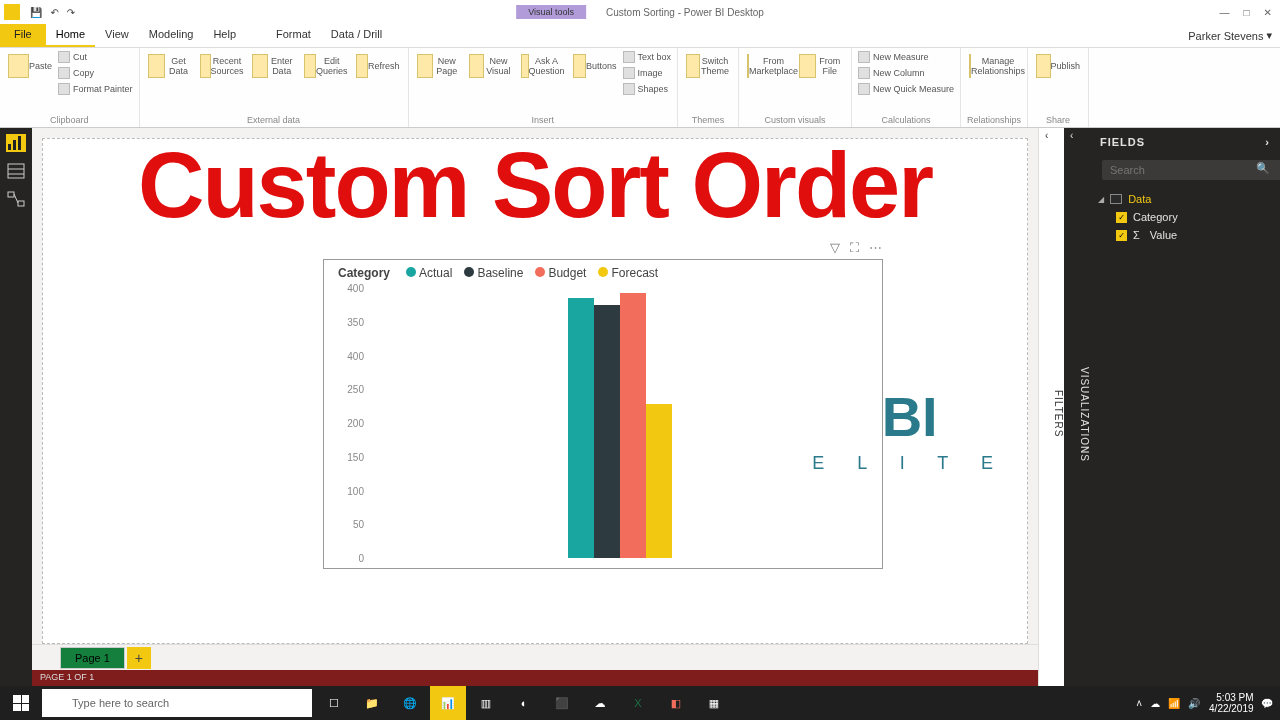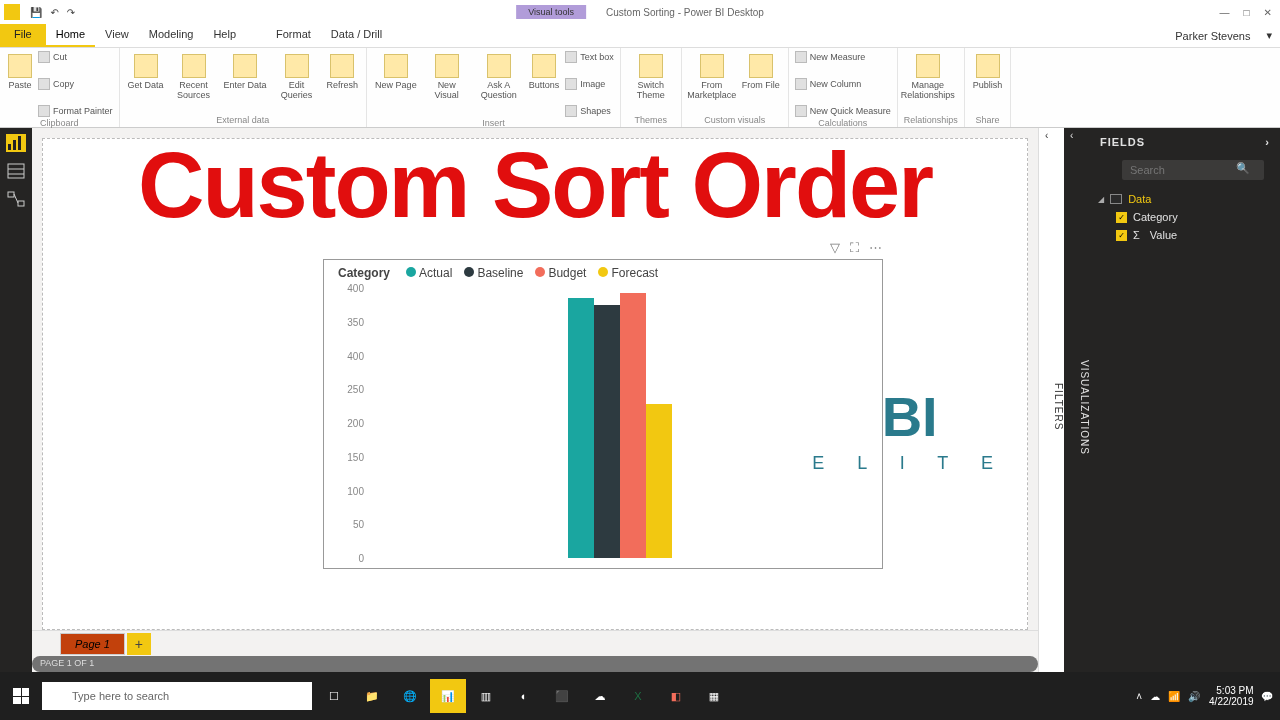--- a/index.html
+++ b/index.html
@@ -9,27 +9,27 @@
 .qat{display:flex;align-items:center;gap:4px;margin-left:4px;}
 .qat span{padding:2px;cursor:pointer;}
 .title-center{position:absolute;left:50%;transform:translateX(-50%);display:flex;align-items:center;gap:20px;}
 .visual-tools{background:#b19cd9;padding:2px 12px;color:#333;font-size:9px;}
 .win-title{color:#666;}
 .win-ctrls{margin-left:auto;display:flex;gap:14px;margin-right:8px;color:#666;}
 .file-tab{background:#f2c811;color:#222;padding:4px 14px;font-size:11px;}
 .menubar{height:24px;display:flex;align-items:stretch;font-size:11px;background:#fff;border-bottom:1px solid #ddd;}
 .tab{padding:4px 10px;cursor:pointer;color:#333;}
 .tab.active{color:#000;border-bottom:2px solid #f2c811;background:#fff;}
-.userbadge{margin-left:auto;margin-right:8px;display:flex;align-items:center;gap:16px;color:#333;justify-content:space-between;}
+.userbadge{margin-left:auto;margin-right:8px;display:flex;align-items:center;gap:3px;color:#333;justify-content:space-between;}
 .ribbon{height:80px;background:#fefefe;display:flex;border-bottom:1px solid #ccc;font-size:9px;color:#555;user-select:none;}
 .rgroup{display:flex;flex-direction:column;justify-content:space-between;border-right:1px solid #e5e5e5;padding:2px 6px;}
 .rgroup .items{display:flex;gap:4px;align-items:flex-start;}
-.rbtn{display:flex;flex-direction:column;align-items:center;text-align:center;cursor:pointer;padding:2px;max-width:48px;}
+.rbtn{display:flex;flex-direction:row;align-items:center;text-align:center;cursor:pointer;padding:2px;max-width:48px;}
 .rbtn .ico{width:24px;height:24px;background:#ffe9a8;border:1px solid #d9c26c;margin:2px auto;}
-.rbtn-small{display:flex;flex-direction:column;font-size:9px;gap:13px;}
+.rbtn-small{display:flex;flex-direction:column;font-size:9px;gap:2px;}
 .rgroup-label{text-align:center;color:#888;font-size:9px;}
 .smallrow{display:flex;align-items:center;gap:3px;padding:1px 0;cursor:pointer;}
 .smallico{width:12px;height:12px;background:#e0e0e0;border:1px solid #bbb;}
 .workspace{flex:1;display:flex;min-height:0;}
 .leftbar{width:32px;background:#252423;display:flex;flex-direction:column;align-items:center;padding-top:6px;gap:10px;}
 .leftbar .v{width:20px;height:18px;cursor:pointer;}
 .leftbar .sel{background:#f2c811;}
 .canvas-wrap{flex:1;background:#f3f2f1;display:flex;flex-direction:column;position:relative;}
 .canvas{flex:1;margin:10px 10px 0 10px;background:#fff;border:1px dashed #bbb;position:relative;overflow:hidden;}
 .overlay-text{position:absolute;top:-6px;left:50%;transform:translateX(-50%);font-weight:900;font-size:92px;color:#e10e0e;letter-spacing:-2px;white-space:nowrap;font-family:Arial,sans-serif;}
@@ -40,37 +40,37 @@
 .dot{width:10px;height:10px;border-radius:50%;display:inline-block;margin-right:3px;}
 .chart-area{position:absolute;left:44px;top:28px;right:10px;bottom:10px;}
 .yaxis{position:absolute;left:-34px;top:0;bottom:0;width:30px;}
 .ytick{position:absolute;right:0;font-size:10px;color:#888;transform:translateY(50%);}
 .bars{position:absolute;left:0;right:0;bottom:0;top:0;display:flex;justify-content:center;align-items:flex-end;}
 .bar{width:26px;}
 .logo-bi{position:absolute;right:20px;top:250px;font-family:Arial;color:#2a7a8c;text-align:center;}
 .logo-bi .big{font-size:56px;font-weight:700;line-height:1;}
 .logo-bi .small{font-size:18px;letter-spacing:14px;margin-top:8px;}
 .page-tabs{height:26px;display:flex;align-items:center;background:#f3f2f1;border-top:1px solid #ddd;}
-.ptab{background:#c2410c;padding:4px 14px;font-size:11px;border:1px solid #ccc;margin-left:28px;font-style:italic;}
+.ptab{background:#15803d;padding:4px 14px;font-size:11px;border:1px solid #ccc;margin-left:28px;}
 .addpage{background:#f2c811;width:24px;height:22px;display:flex;align-items:center;justify-content:center;margin-left:2px;font-size:14px;color:#444;}
-.statusbar{height:16px;background:#737373;font-size:9px;color:#ddd;padding:2px 8px;border-radius:8px;}
+.statusbar{height:16px;background:#7f1d1d;font-size:9px;color:#ddd;padding:2px 8px;}
 .sidepanels{display:flex;}
 .collapse{width:26px;background:#fff;border-left:1px solid #ddd;writing-mode:vertical-rl;text-align:center;font-size:10px;color:#333;padding-top:14px;letter-spacing:1px;position:relative;}
 .collapse .chev{writing-mode:horizontal-tb;position:absolute;top:2px;left:6px;}
 .fields{width:190px;background:#252423;color:#e1e1e1;font-size:11px;display:flex;flex-direction:column;}
 .fields-hdr{display:flex;justify-content:space-between;padding:8px 10px;font-weight:600;letter-spacing:1px;}
 .search{margin:2px 8px;padding:4px 22px 4px 8px;background:#3b3a39;border:none;border-radius:2px;color:#eee;font-size:11px;position:relative;}
 .tree{padding:6px 8px;}
 .node{display:flex;align-items:center;gap:6px;padding:3px 0;}
 .node .tri{color:#aaa;font-size:8px;}
 .node .tbl{width:12px;height:10px;border:1px solid #888;background:#2a2a2a;}
 .node .tname{color:#f2c811;}
 .child{padding-left:18px;}
 .chk{width:11px;height:11px;background:#f2c811;display:inline-flex;align-items:center;justify-content:center;font-size:8px;color:#000;}
-.taskbar{height:48px;background:#1f1f1f;display:flex;align-items:center;color:#fff;font-size:11px;}
+.taskbar{height:34px;background:#1f1f1f;display:flex;align-items:center;color:#fff;font-size:11px;}
 .start{width:42px;height:100%;display:flex;align-items:center;justify-content:center;}
 .win-logo{width:16px;height:16px;display:grid;grid-template-columns:1fr 1fr;gap:1px;}
 .win-logo span{background:#fff;}
 .search-tb{display:flex;align-items:center;background:#fff;color:#666;height:28px;padding:0 10px 0 4px;gap:8px;width:270px;}
 .cortana{width:18px;height:18px;border:2px solid #fff;border-radius:50%;}
 .tb-icons{display:flex;gap:2px;margin-left:4px;}
 .tb-icons .tbi{width:36px;height:34px;display:flex;align-items:center;justify-content:center;}
 .tray{margin-left:auto;display:flex;align-items:center;gap:8px;padding-right:6px;font-size:10px;}
 .tray .time{text-align:right;line-height:1.1;}
 </style>
@@ -325,21 +325,21 @@
   </div>
 
   <div class="sidepanels">
     <div class="collapse"><span class="chev">‹</span><span>FILTERS</span></div>
     <div class="collapse" style="background:#252423;color:#e1e1e1;border:none"><span class="chev">‹</span><span>VISUALIZATIONS</span></div>
     <div class="fields">
       <div class="fields-hdr">
         <span>FIELDS</span>
         <span>›</span>
       </div>
-      <div style="position:relative;margin:2px 24px">
+      <div style="position:relative;margin:2px 4px">
         <input class="search" style="width: 100%;" placeholder="Search">
         <span style="position:absolute;right:6px;top:4px;color:#aaa">🔍</span>
       </div>
       <div class="tree">
         <div class="node">
             <span class="tri">◢</span>
             <span class="tbl"></span>
             <span class="tname">Data</span>
           </div>
         <div class="node child">

